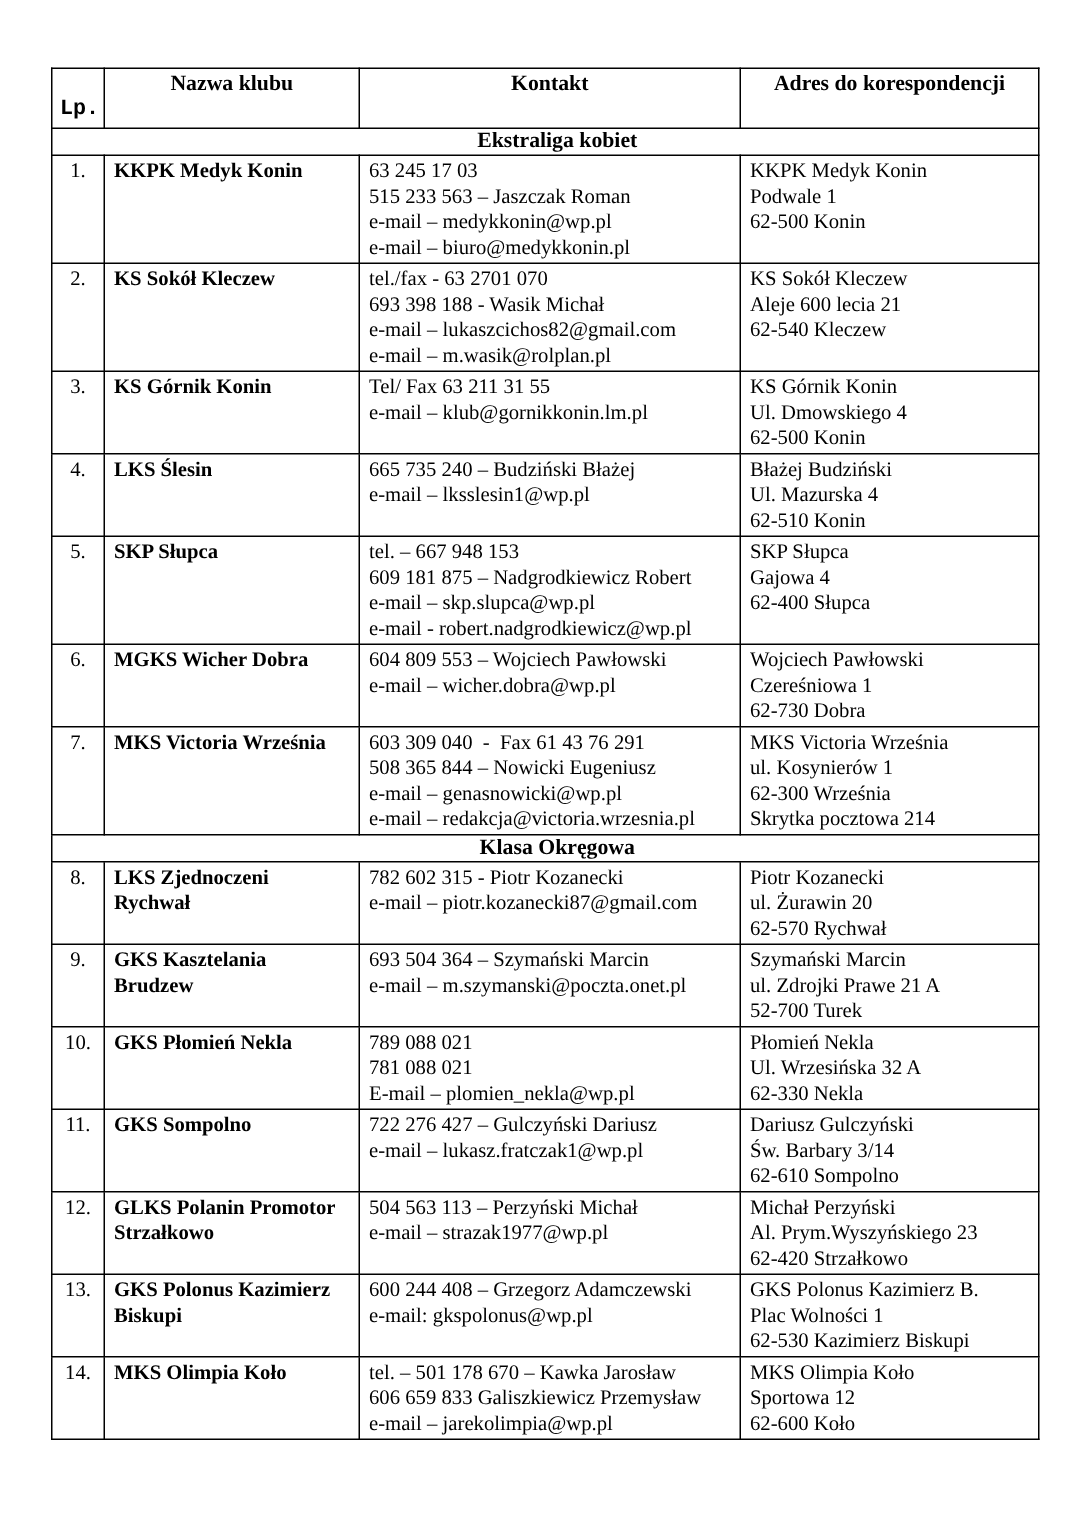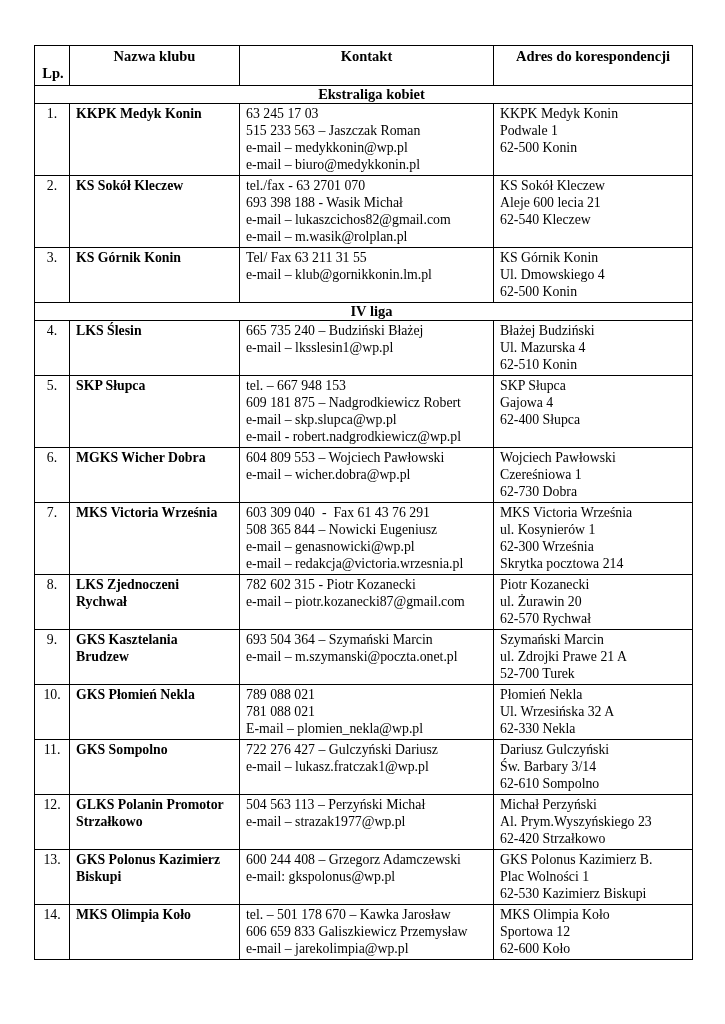--- a/index.html
+++ b/index.html
@@ -21,21 +21,21 @@
     vertical-align:top;
     padding:1px 6px 2px 6px;
     font-size:13.8px;
     line-height:17px;
     overflow:hidden;
   }
   thead th {
     font-weight:bold; text-align:center;
     font-size:14.5px; height:34px; padding-top:2px;
   }
-  th.th-lp { vertical-align:bottom; padding-bottom:3px; padding-left:2px; padding-right:0; }
+  th.th-lp { vertical-align:bottom; padding-bottom:3px; padding-left:2px; padding-right:0;font-family:Liberation Mono, monospace; }
   tr.section-row td {
     text-align:center; font-weight:bold;
     font-size:14.5px; line-height:15px;
     padding:1px 0 1px 16px; height:15px;
   }
   td.td-lp   { text-align:center; padding-left:2px; padding-right:2px; }
   td.td-name { font-weight:bold; }
   .line { white-space:pre-wrap; }
   .email-link { cursor:pointer; }
 </style>
@@ -98,23 +98,20 @@
           <td class="td-contact">
             <div class="line"><span>Tel/ Fax 63 211 31 55</span></div>
             <div class="line"><span>e-mail – </span><span class="email-link">klub@gornikkonin.lm.pl</span></div>
           </td>
           <td class="td-address">
             <div class="line">KS Górnik Konin</div>
             <div class="line">Ul. Dmowskiego 4</div>
             <div class="line">62-500 Konin</div>
           </td>
         </tr>
-        <tr class="section-row">
-          <td colspan="4">IV liga</td>
-        </tr>
         <tr>
           <td class="td-lp">4.</td>
           <td class="td-name">LKS Ślesin</td>
           <td class="td-contact">
             <div class="line"><span>665 735 240 – Budziński Błażej</span></div>
             <div class="line"><span>e-mail – </span><span class="email-link">lksslesin1@wp.pl</span></div>
           </td>
           <td class="td-address">
             <div class="line">Błażej Budziński</div>
             <div class="line">Ul. Mazurska 4</div>
@@ -157,20 +154,23 @@
             <div class="line"><span>508 365 844 – Nowicki Eugeniusz</span></div>
             <div class="line"><span>e-mail – </span><span class="email-link">genasnowicki@wp.pl</span></div>
             <div class="line"><span>e-mail – </span><span class="email-link">redakcja@victoria.wrzesnia.pl</span></div>
           </td>
           <td class="td-address">
             <div class="line">MKS Victoria Września</div>
             <div class="line">ul. Kosynierów 1</div>
             <div class="line">62-300 Września</div>
             <div class="line">Skrytka pocztowa 214</div>
           </td>
+        </tr>
+        <tr class="section-row">
+          <td colspan="4">Klasa Okręgowa</td>
         </tr>
         <tr>
           <td class="td-lp">8.</td>
           <td class="td-name">LKS Zjednoczeni Rychwał</td>
           <td class="td-contact">
             <div class="line"><span>782 602 315 - Piotr Kozanecki</span></div>
             <div class="line"><span>e-mail – </span><span class="email-link">piotr.kozanecki87@gmail.com</span></div>
           </td>
           <td class="td-address">
             <div class="line">Piotr Kozanecki</div>

